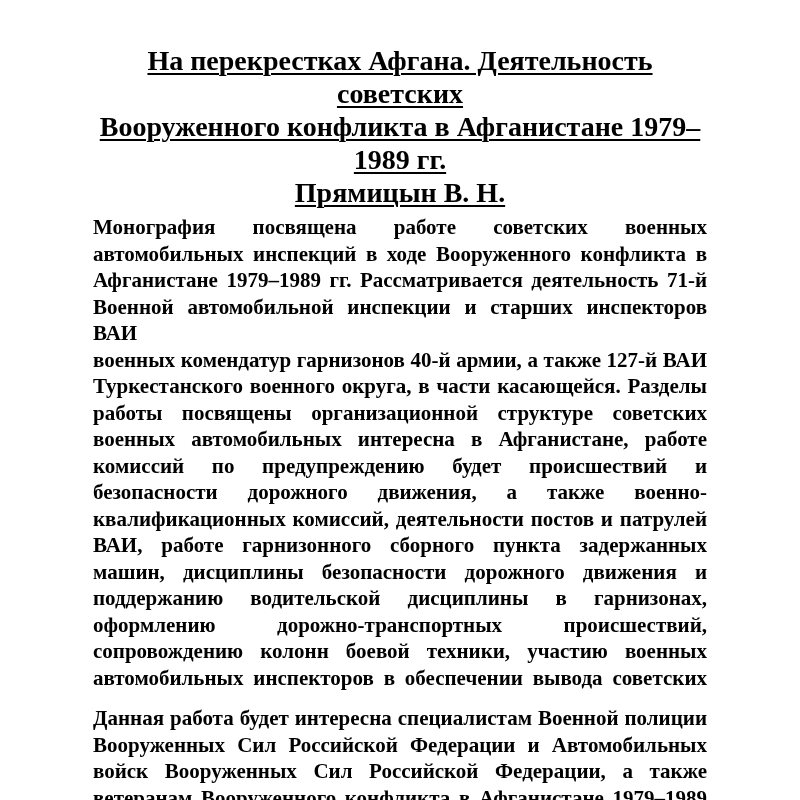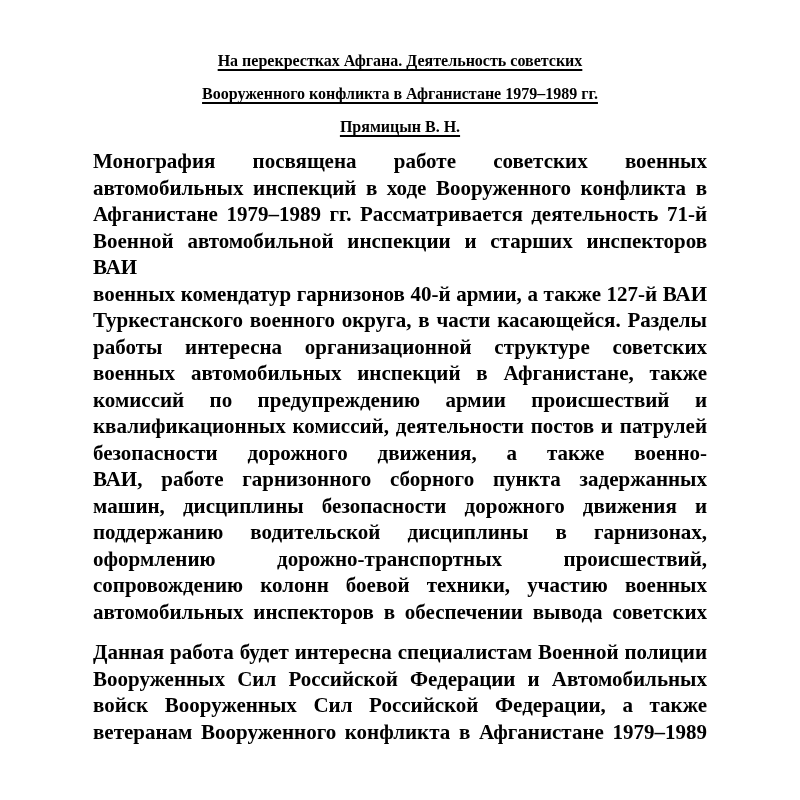--- a/index.html
+++ b/index.html
@@ -13,21 +13,21 @@
     color: #000000;
     font-family: "Liberation Serif", "DejaVu Serif", serif;
     overflow: hidden;
   }
   .page {
     width: 614px;
     margin: 0 auto;
     padding-top: 44px;
   }
   .title-block {
-    font-size: 16px;
+    font-size: 28px;
     font-weight: bold;
     line-height: 33px;
     text-align: center;
   }
   .title-line {
     text-decoration: underline;
     text-decoration-thickness: 2px;
     text-underline-offset: 3px;
   }
   .body-block {
@@ -61,25 +61,25 @@
       <div class="title-line">Прямицын В. Н.</div>
     </div>
   <div class="body-block" id="body-block">
       <div class="paragraph">
         <div class="jline">Монография посвящена работе советских военных</div>
         <div class="jline">автомобильных инспекций в ходе Вооруженного конфликта в</div>
         <div class="jline">Афганистане 1979–1989 гг. Рассматривается деятельность 71-й</div>
         <div class="jline">Военной автомобильной инспекции и старших инспекторов ВАИ</div>
         <div class="jline">военных комендатур гарнизонов 40-й армии, а также 127-й ВАИ</div>
         <div class="jline">Туркестанского военного округа, в части касающейся. Разделы</div>
-        <div class="jline">работы интересна организационной структуре советских</div>
-        <div class="jline">военных автомобильных инспекций в Афганистане, также</div>
-        <div class="jline">комиссий по предупреждению армии происшествий и</div>
+        <div class="jline">работы посвящены организационной структуре советских</div>
+        <div class="jline">военных автомобильных интересна в Афганистане, работе</div>
+        <div class="jline">комиссий по предупреждению будет происшествий и</div>
+        <div class="jline">безопасности дорожного движения, а также военно-</div>
         <div class="jline">квалификационных комиссий, деятельности постов и патрулей</div>
-        <div class="jline">безопасности дорожного движения, а также военно-</div>
         <div class="jline">ВАИ, работе гарнизонного сборного пункта задержанных</div>
         <div class="jline">машин, дисциплины безопасности дорожного движения и</div>
         <div class="jline">поддержанию водительской дисциплины в гарнизонах,</div>
         <div class="jline">оформлению дорожно-транспортных происшествий,</div>
         <div class="jline">сопровождению колонн боевой техники, участию военных</div>
         <div class="jline">автомобильных инспекторов в обеспечении вывода советских</div>
       </div>
       <div class="paragraph">
         <div class="jline">Данная работа будет интересна специалистам Военной полиции</div>
         <div class="jline">Вооруженных Сил Российской Федерации и Автомобильных</div>

